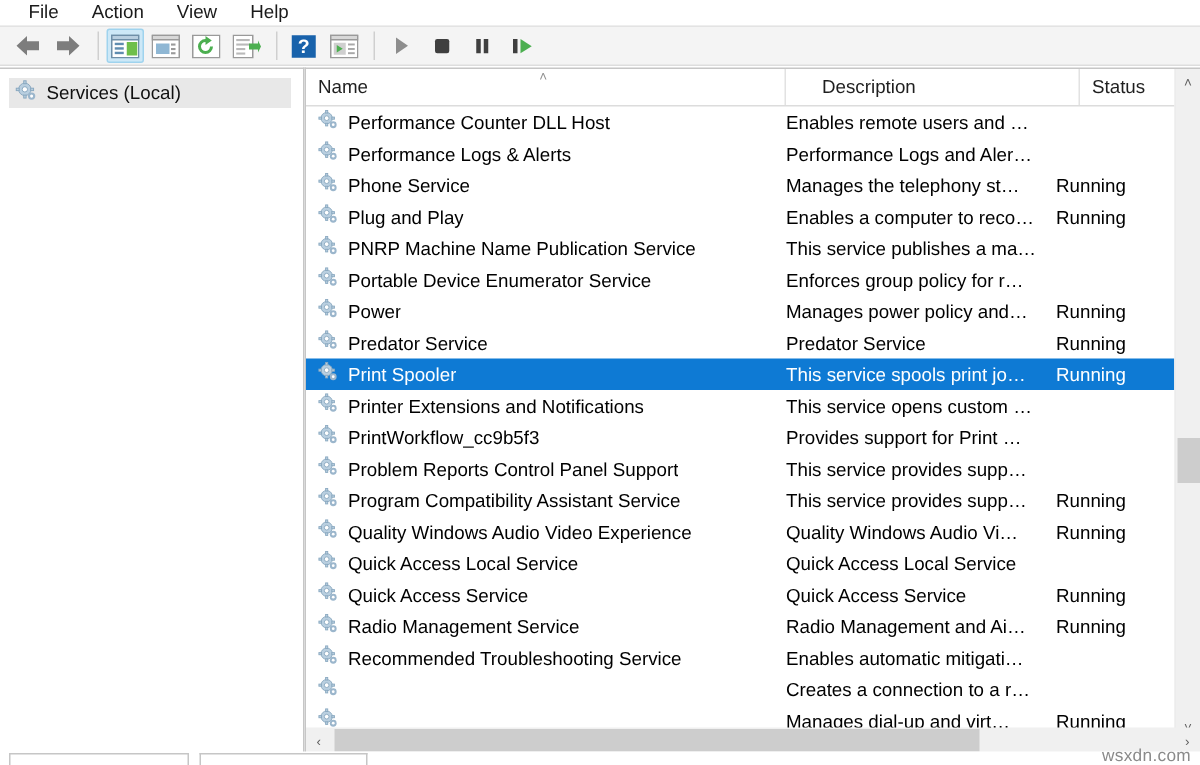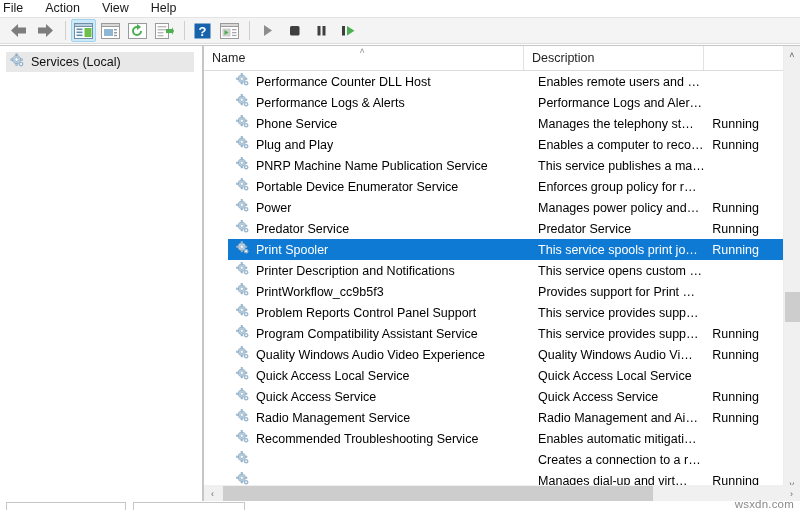--- a/index.html
+++ b/index.html
@@ -16,21 +16,21 @@
     color: #000000;
     position: relative;
   }
 
   
   #menubar {
     height: 17px;
     background: #ffffff;
     display: flex;
     align-items: flex-start;
-    padding-left: 0;
+    padding-left: 16px;
     box-sizing: border-box;
   }
   #menubar .menu-item {
     font-size: 12.5px;
     color: #1a1a1a;
     padding: 0 10px 0 3px;
     margin-right: 9px;
     line-height: 17px;
     white-space: nowrap;
   }
@@ -130,21 +130,21 @@
     align-items: center;
     font-size: 12.5px;
     color: #1f1f1f;
     padding-left: 8px;
     box-sizing: border-box;
     border-right: 1px solid #e2e2e2;
     position: relative;
     white-space: nowrap;
   }
   .col-h.name { width: 320px; }
-  .col-h.desc { width: 180px; }
+  .col-h.desc { width: 180px; margin-left: 16px; }
   .col-h.status { width: 73px; border-right: 1px solid #e2e2e2;}
   .sort-marker {
     position: absolute;
     top: 1px;
     left: 50%;
     margin-left: -4px;
     font-size: 9px;
     color: #909090;
     line-height: 9px;
   }
@@ -165,21 +165,20 @@
   }
 
   
   #list-body {
     position: absolute;
     top: 25px;
     left: 0;
     right: 17px;
     bottom: 0;
     overflow: hidden;
-    margin-left: 24px;
   }
   .row {
     display: flex;
     height: 21px;
     align-items: center;
     box-sizing: border-box;
   }
   .row.selected { background: #0e7ad4; color: #ffffff; }
   .cell {
     box-sizing: border-box;
@@ -434,20 +433,23 @@
   <div id="right-pane">
 
     <div id="col-header">
       <div class="col-h name">
         <span>Name</span>
         <span class="sort-marker">˄</span>
       </div>
       <div class="col-h desc">
         <span>Description</span>
       </div>
+      <div class="col-h status">
+        <span>Status</span>
+      </div>
       <div id="hdr-scrollup">˄</div>
     </div>
 
     <div id="list-body">
         <div class="row">
           <div class="cell name">
             <span class="svc-icon"><svg width="14" height="14" viewBox="0 0 16 16">
                 <g fill="#b9cfe0" stroke="#8aa9c0" stroke-width="0.7">
                   <circle cx="6.6" cy="6.6" r="4.3"></circle>
                   <rect x="5.8" y="0.7" width="1.6" height="2"></rect>
@@ -623,21 +625,21 @@
                   <circle cx="6.6" cy="6.6" r="4.3"></circle>
                   <rect x="5.8" y="0.7" width="1.6" height="2"></rect>
                   <rect x="5.8" y="10.5" width="1.6" height="2"></rect>
                   <rect x="0.7" y="5.8" width="2" height="1.6"></rect>
                   <rect x="10.5" y="5.8" width="2" height="1.6"></rect>
                 </g>
                 <circle cx="6.6" cy="6.6" r="1.8" fill="#ffffff" stroke="#8aa9c0" stroke-width="0.7"></circle>
                 <circle cx="11.6" cy="11.6" r="2.6" fill="#9bb6cc"></circle>
                 <circle cx="11.6" cy="11.6" r="1.05" fill="#ffffff"></circle>
               </svg></span>
-            <span class="nm-text">Printer Description and Notifications</span>
+            <span class="nm-text">Printer Extensions and Notifications</span>
           </div>
           <div class="cell desc">This service opens custom …</div>
           <div class="cell status"></div>
         </div>
         <div class="row">
           <div class="cell name">
             <span class="svc-icon"><svg width="14" height="14" viewBox="0 0 16 16">
                 <g fill="#b9cfe0" stroke="#8aa9c0" stroke-width="0.7">
                   <circle cx="6.6" cy="6.6" r="4.3"></circle>
                   <rect x="5.8" y="0.7" width="1.6" height="2"></rect>

